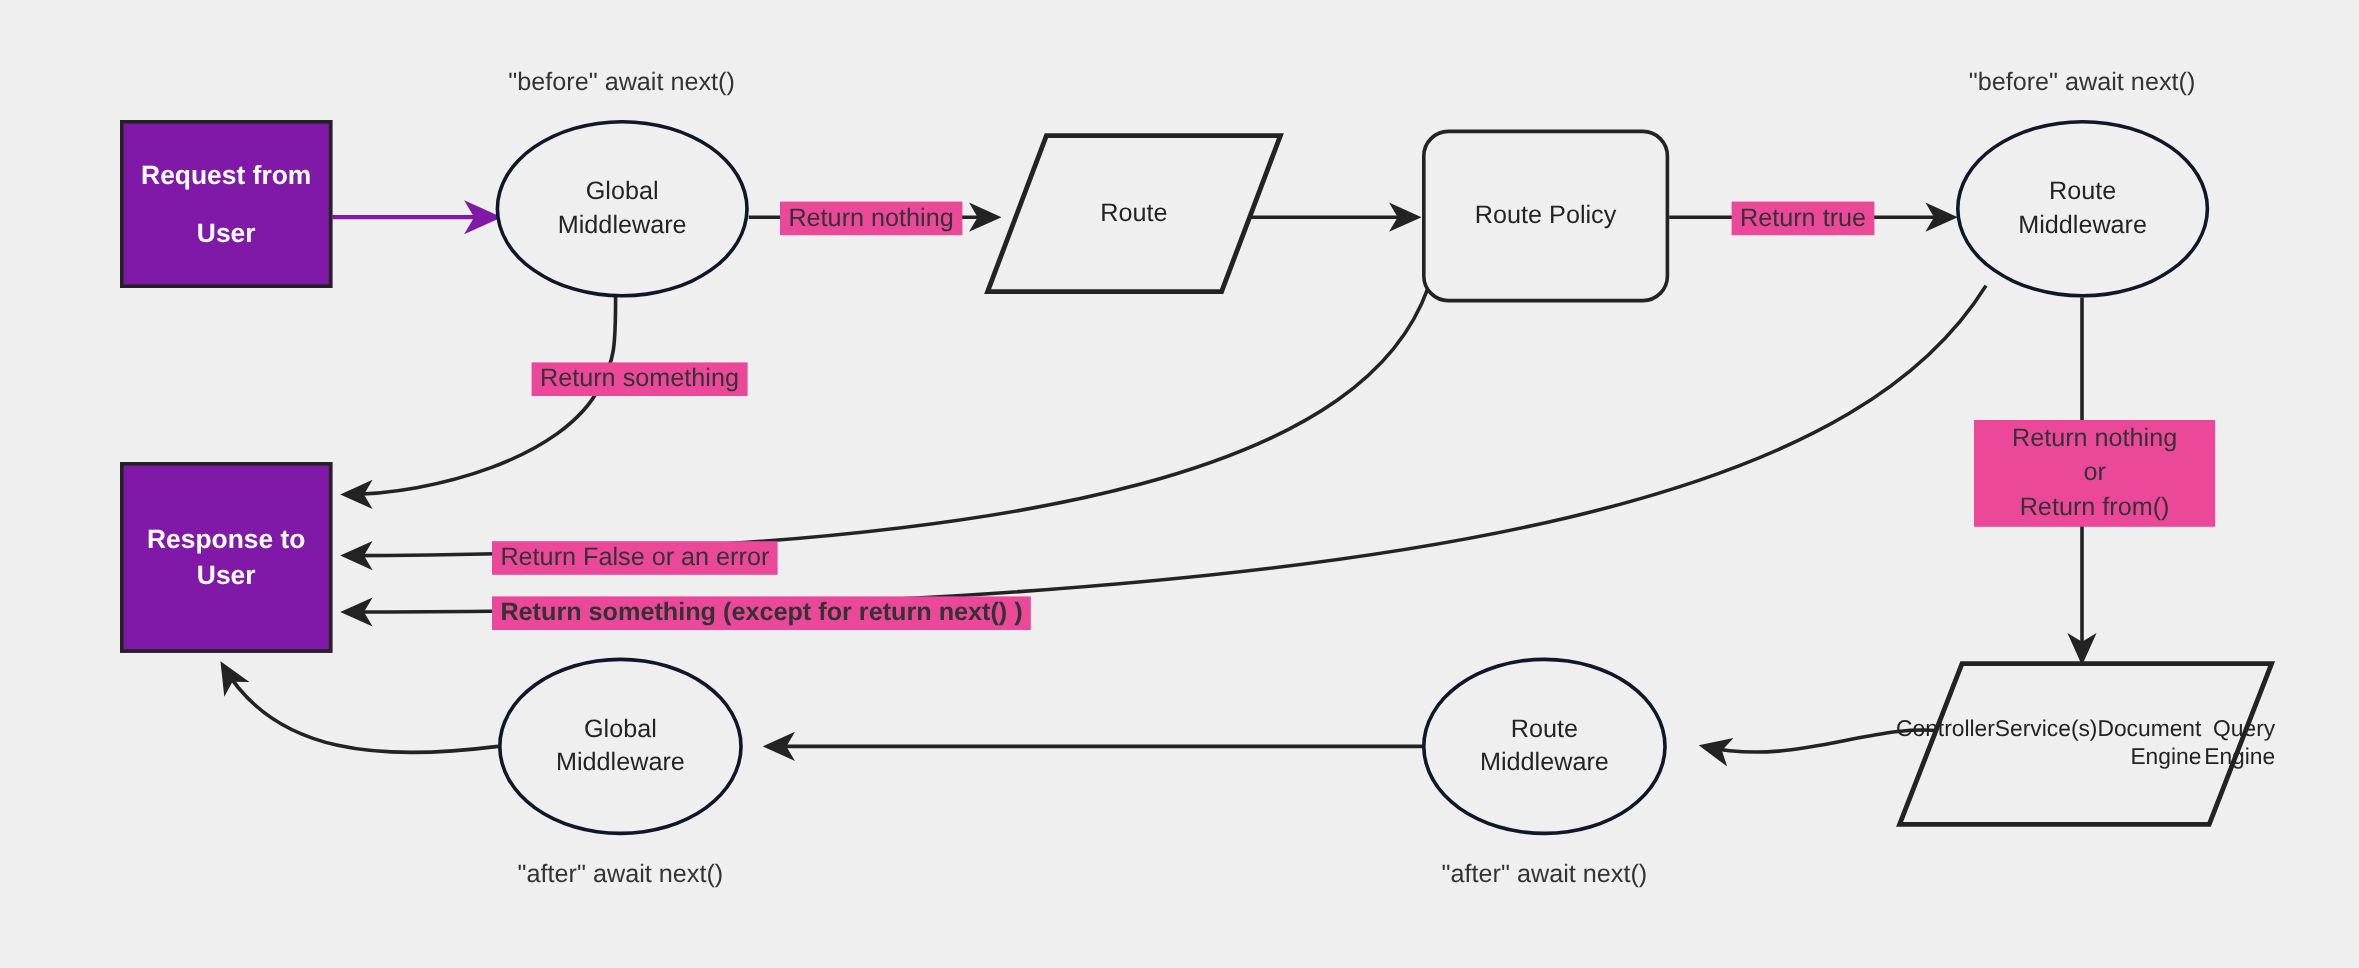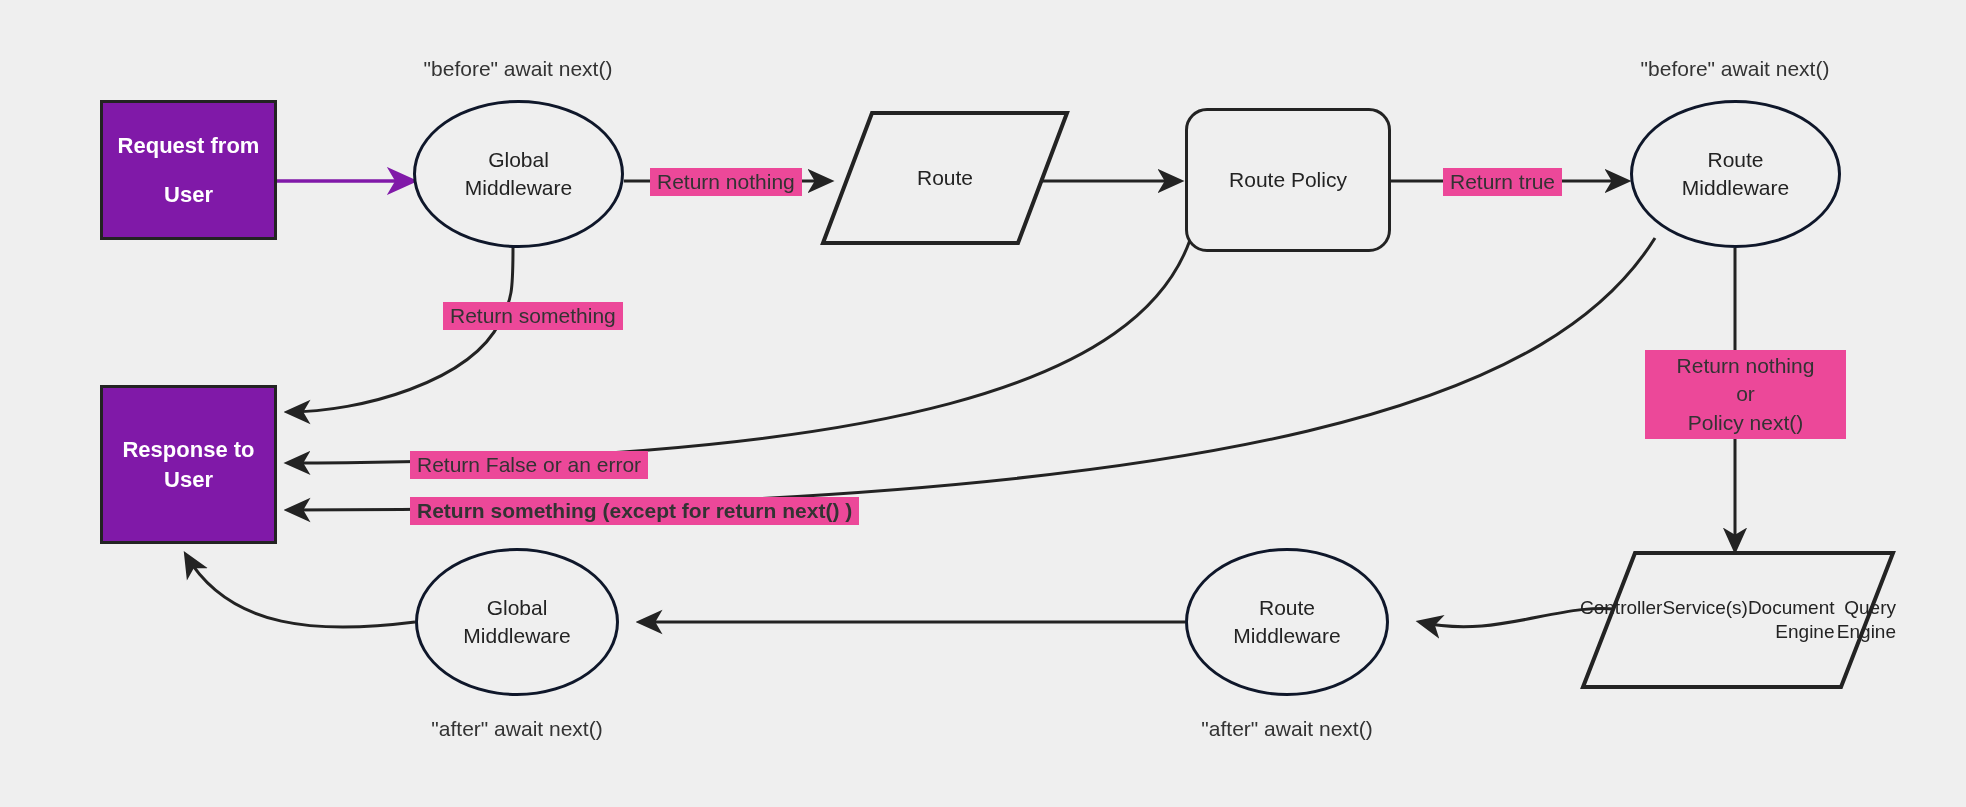--- a/index.html
+++ b/index.html
@@ -194,16 +194,16 @@
 
   <div class="edge-label" style="left:415px; top:302px;margin-left:28px;">Return something</div>
 
   <div class="edge-label" style="left:410px; top:451px;">Return False or an error</div>
 
   <div class="edge-label" style="left:410px; top:497px;font-weight:bold;">Return something (except for return next() )</div>
 
   <div class="edge-label multi" style="left:1645px; top:350px; width:185px;">
     <div>Return nothing</div>
     <div>or</div>
-    <div>Policy next()</div>
+    <div>Return from()</div>
   </div>
 
 </div>
 
 </body></html>

